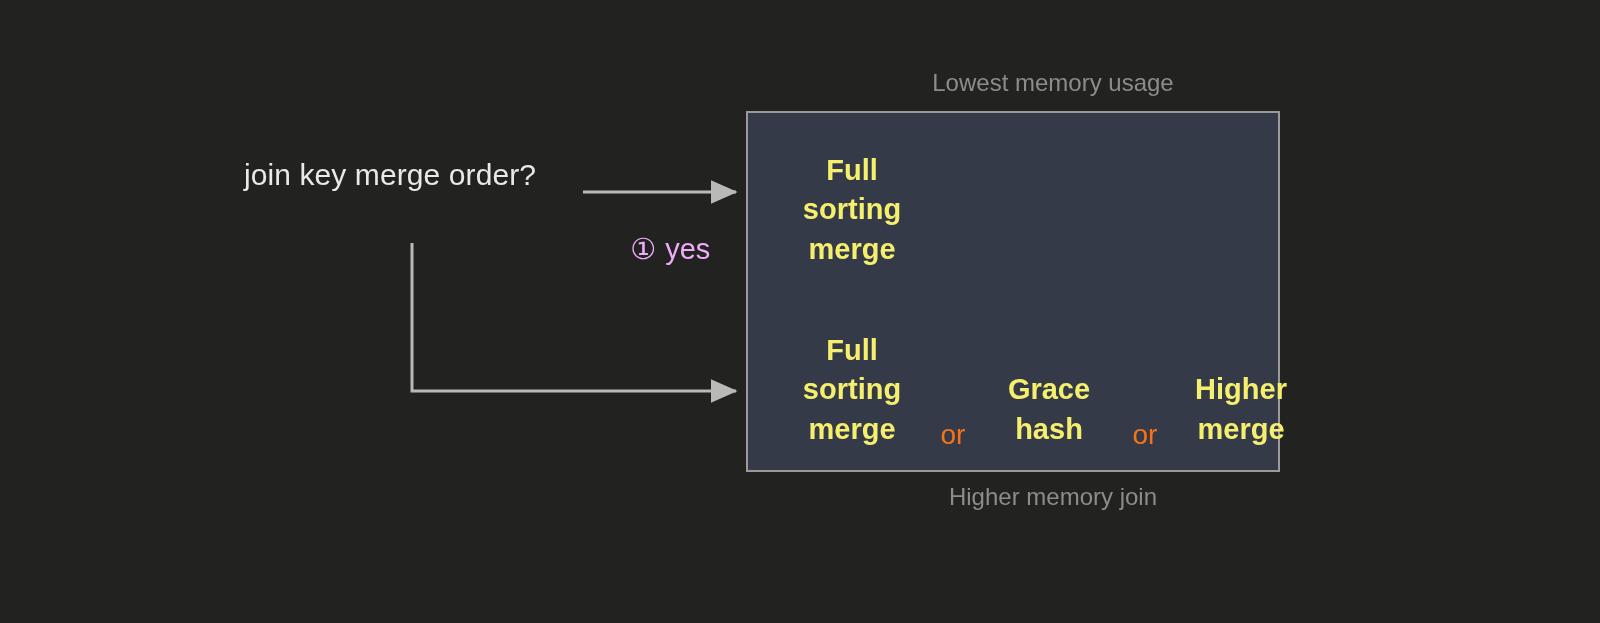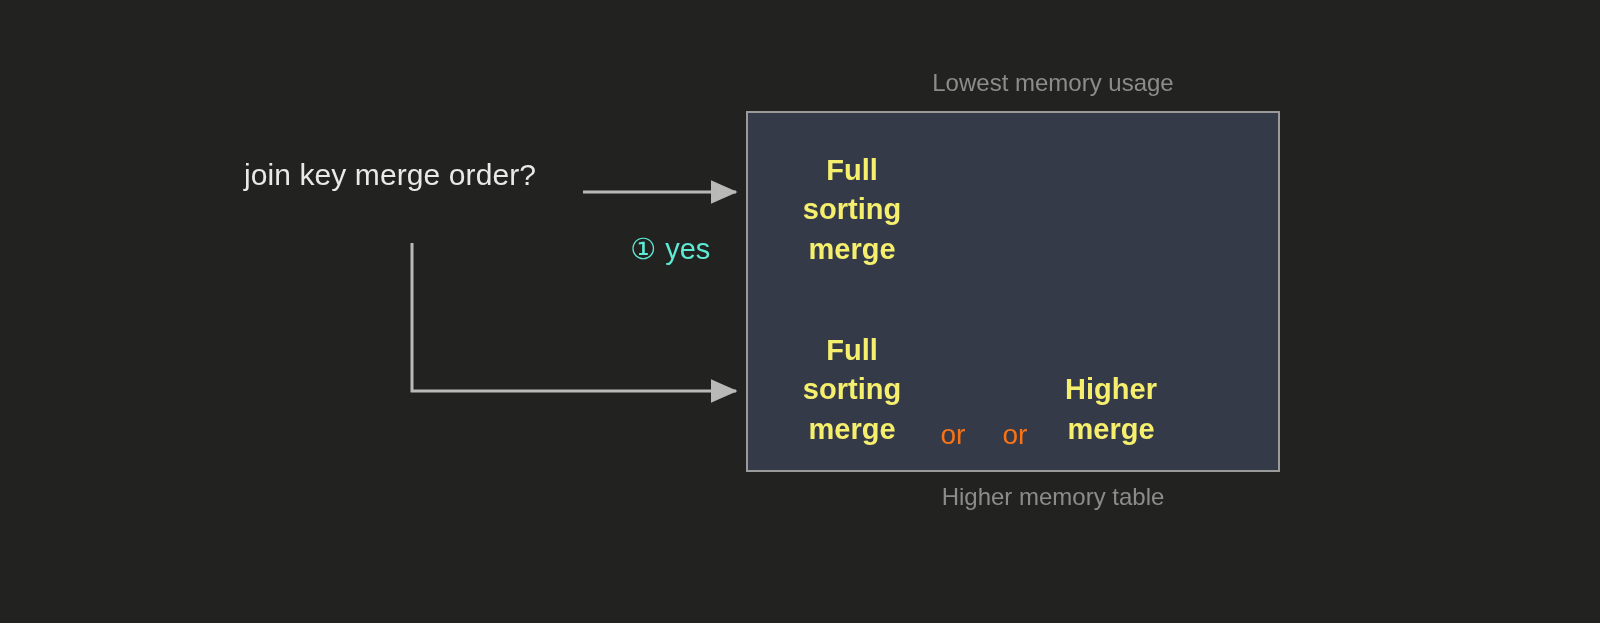--- a/index.html
+++ b/index.html
@@ -37,21 +37,21 @@
     left: 0;
     top: 0;
     width: 1600px;
     height: 623px;
     pointer-events: none;
   }
 
   
   .branch-label {
     position: absolute;
-    color: #5eead4;
+    color: #f0abfc;
     font-size: 29px;
     line-height: 1;
     white-space: pre;
   }
   .branch-label .circled {
     font-family: "DejaVu Sans", sans-serif;
     font-size: 29px;
     margin-right: 9px;
   }
   #label-yes { left: 598px; top: 206px; }
@@ -139,35 +139,37 @@
     <path d="M583,192 L736,192" stroke="#b9b9b6" stroke-width="3" fill="none" marker-end="url(#arrowhead)"></path>
 
     <path d="M412,243 L412,391 L736,391" stroke="#b9b9b6" stroke-width="3" fill="none" stroke-linejoin="miter" marker-end="url(#arrowhead)"></path>
   </svg>
 
   <div class="branch-label" id="label-yes">
     <span class="circled">①</span><span>yes</span>
   </div>
 
   <div class="caption" id="caption-top">Lowest memory usage</div>
-  <div class="caption" id="caption-bottom">Higher memory table</div>
+  <div class="caption" id="caption-bottom">Higher memory join</div>
 
   <div id="panel">
 
     <div class="option-row" id="row-sorted">
       <div class="option" id="opt-sorted-1">Full
 sorting
 merge</div>
     </div>
 
     <div class="option-row" id="row-unsorted">
       <div class="option" id="opt-unsorted-1">Full
 sorting
 merge</div>
       <div class="or-sep">or</div>
+      <div class="option" id="opt-unsorted-2">Grace
+hash</div>
       <div class="or-sep">or</div>
       <div class="option" id="opt-unsorted-3">Higher
 merge</div>
     </div>
 
   </div>
 
 </div>
 
 </body></html>

